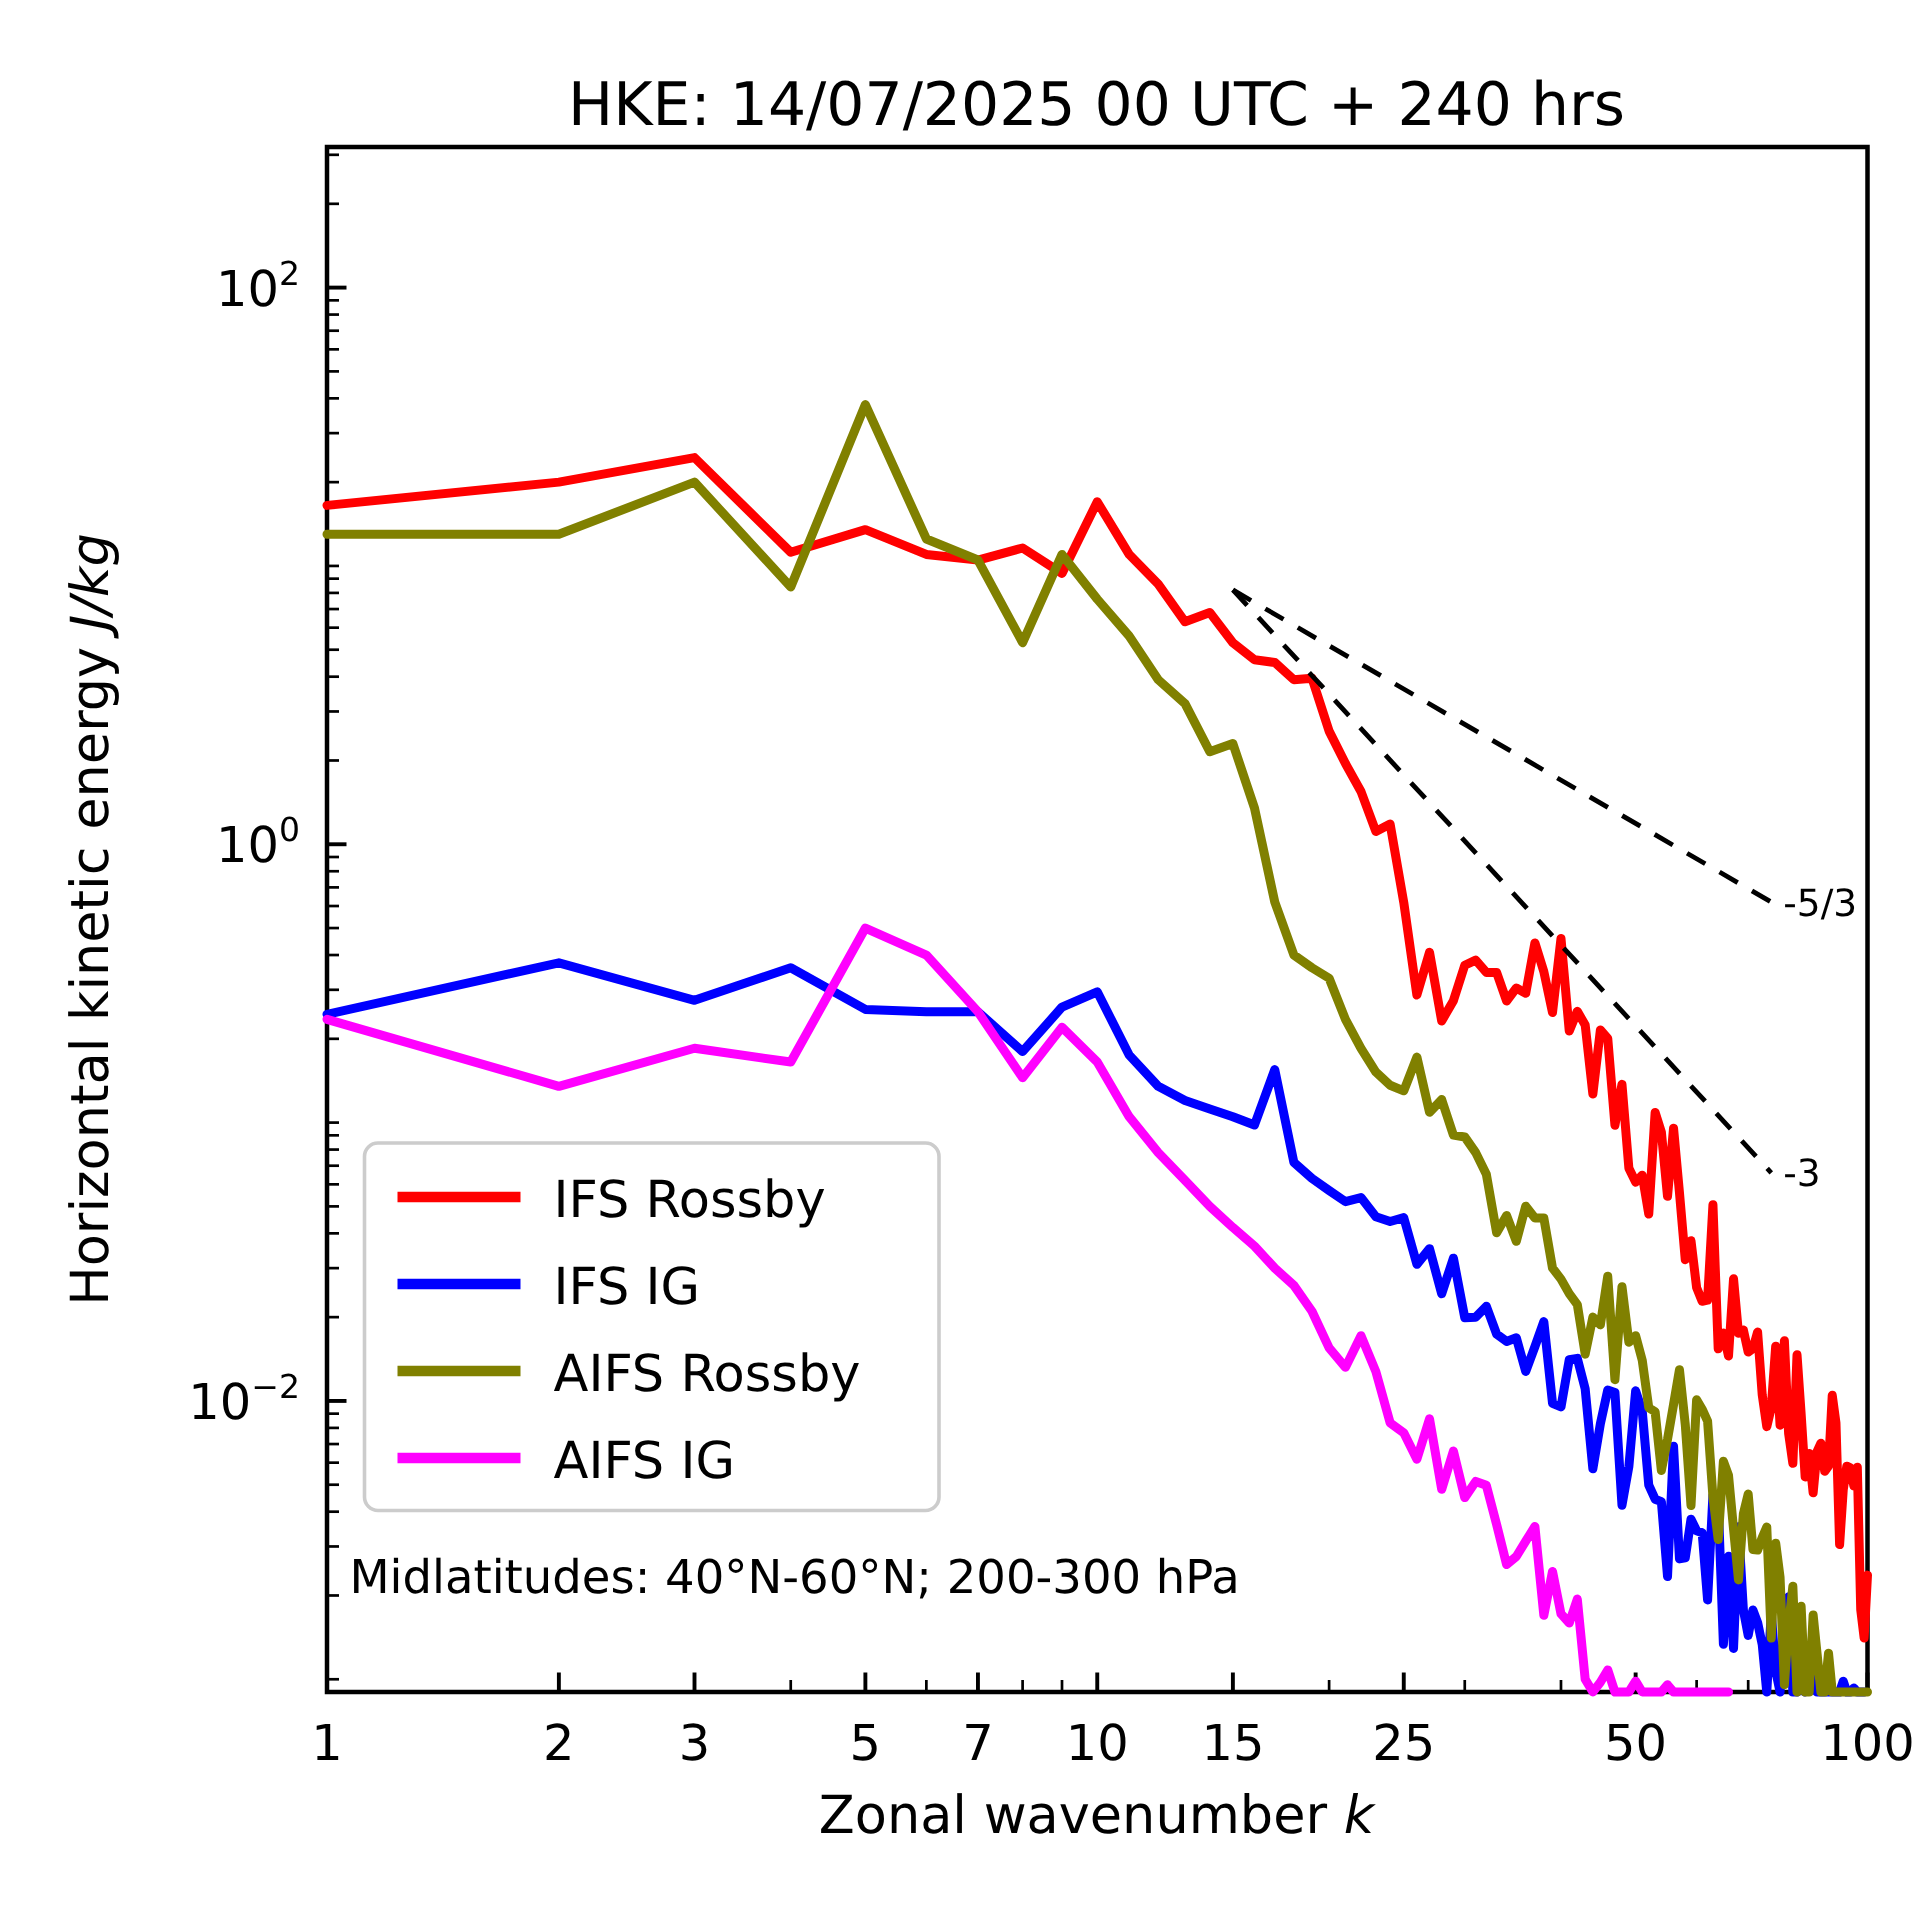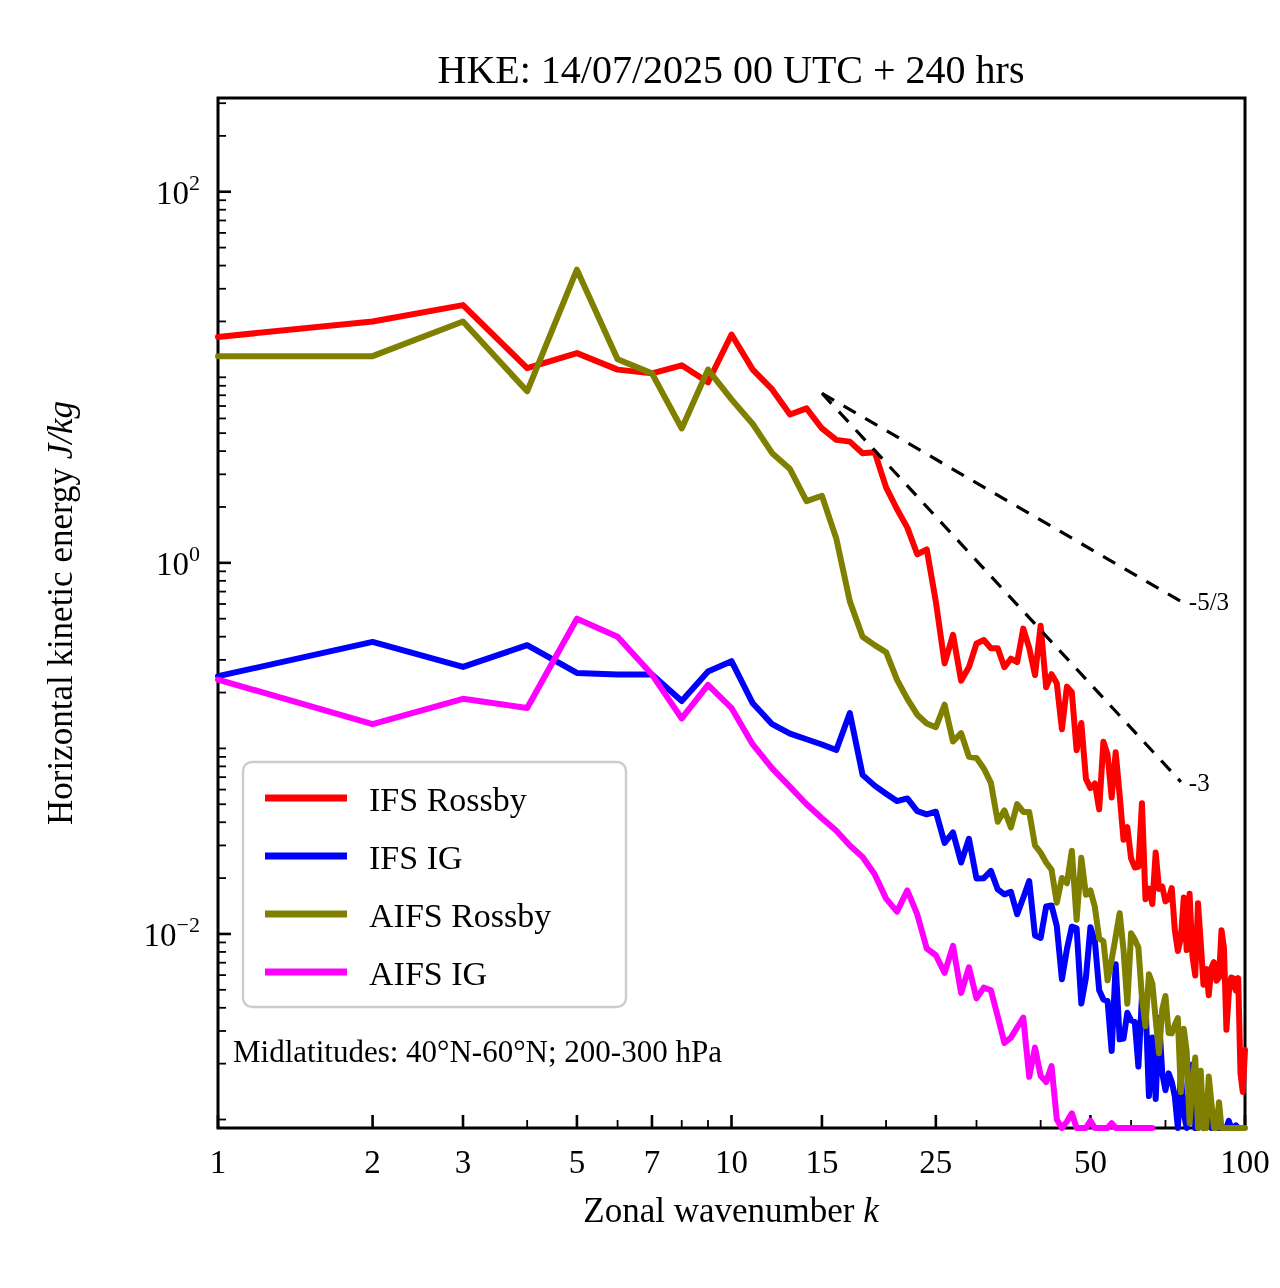--- a/index.html
+++ b/index.html
@@ -1,18 +1,18 @@
 <!DOCTYPE html>
 <html><head>
 <meta charset="utf-8">
 <style>
   html,body{margin:0;padding:0;background:#ffffff;}
   body{width:1280px;height:1288px;overflow:hidden;
        font-family:"DejaVu Sans","Liberation Sans",sans-serif;}
-  #root{position:relative;width:1280px;height:1288px;font-family:Liberation Serif, serif;}
+  #root{position:relative;width:1280px;height:1288px;}
   svg#fig{position:absolute;left:0;top:0;width:1280px;height:1288px;display:block;}
   .ttl{font-size:40px;fill:#000;text-anchor:middle;}
   .axlab{font-size:35px;fill:#000;text-anchor:middle;}
   .ital{font-style:italic;}
   .tkx{font-size:33px;fill:#000;text-anchor:middle;}
   .tky{font-size:33px;fill:#000;text-anchor:end;}
   .sup{font-size:22px;}
   .slopelab{font-size:25px;fill:#000;text-anchor:start;}
   .annot{font-size:31px;fill:#000;text-anchor:start;}
   .legtxt{font-size:34px;fill:#000;text-anchor:start;}

